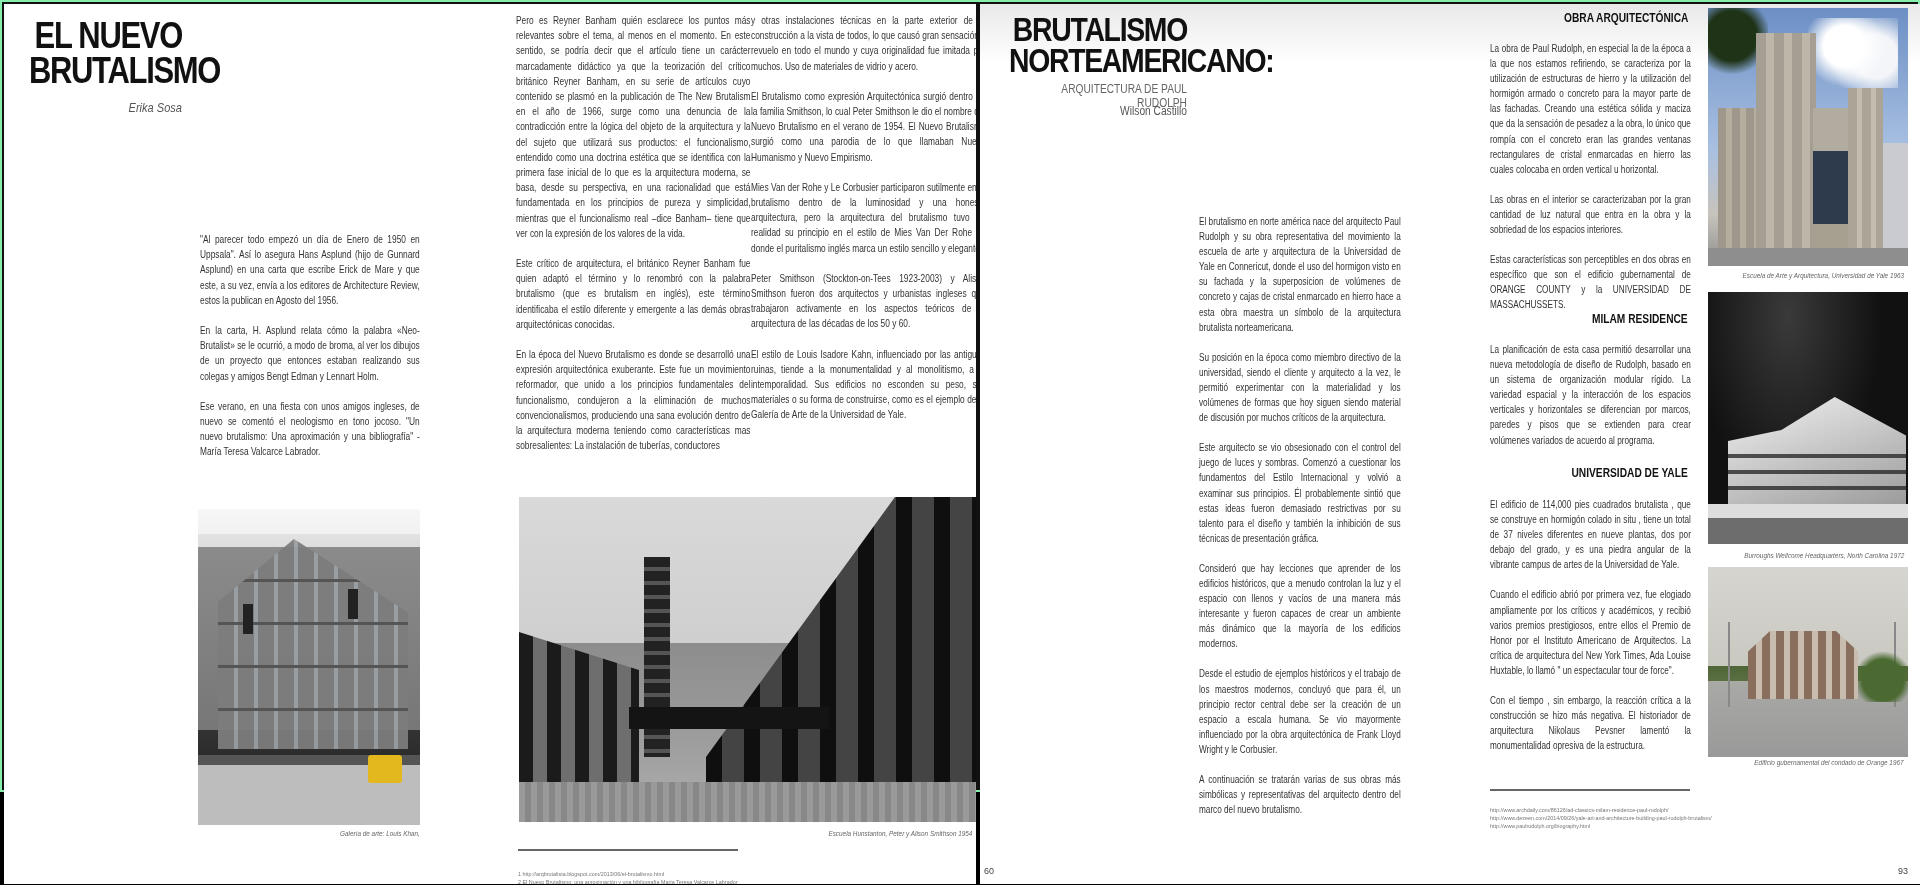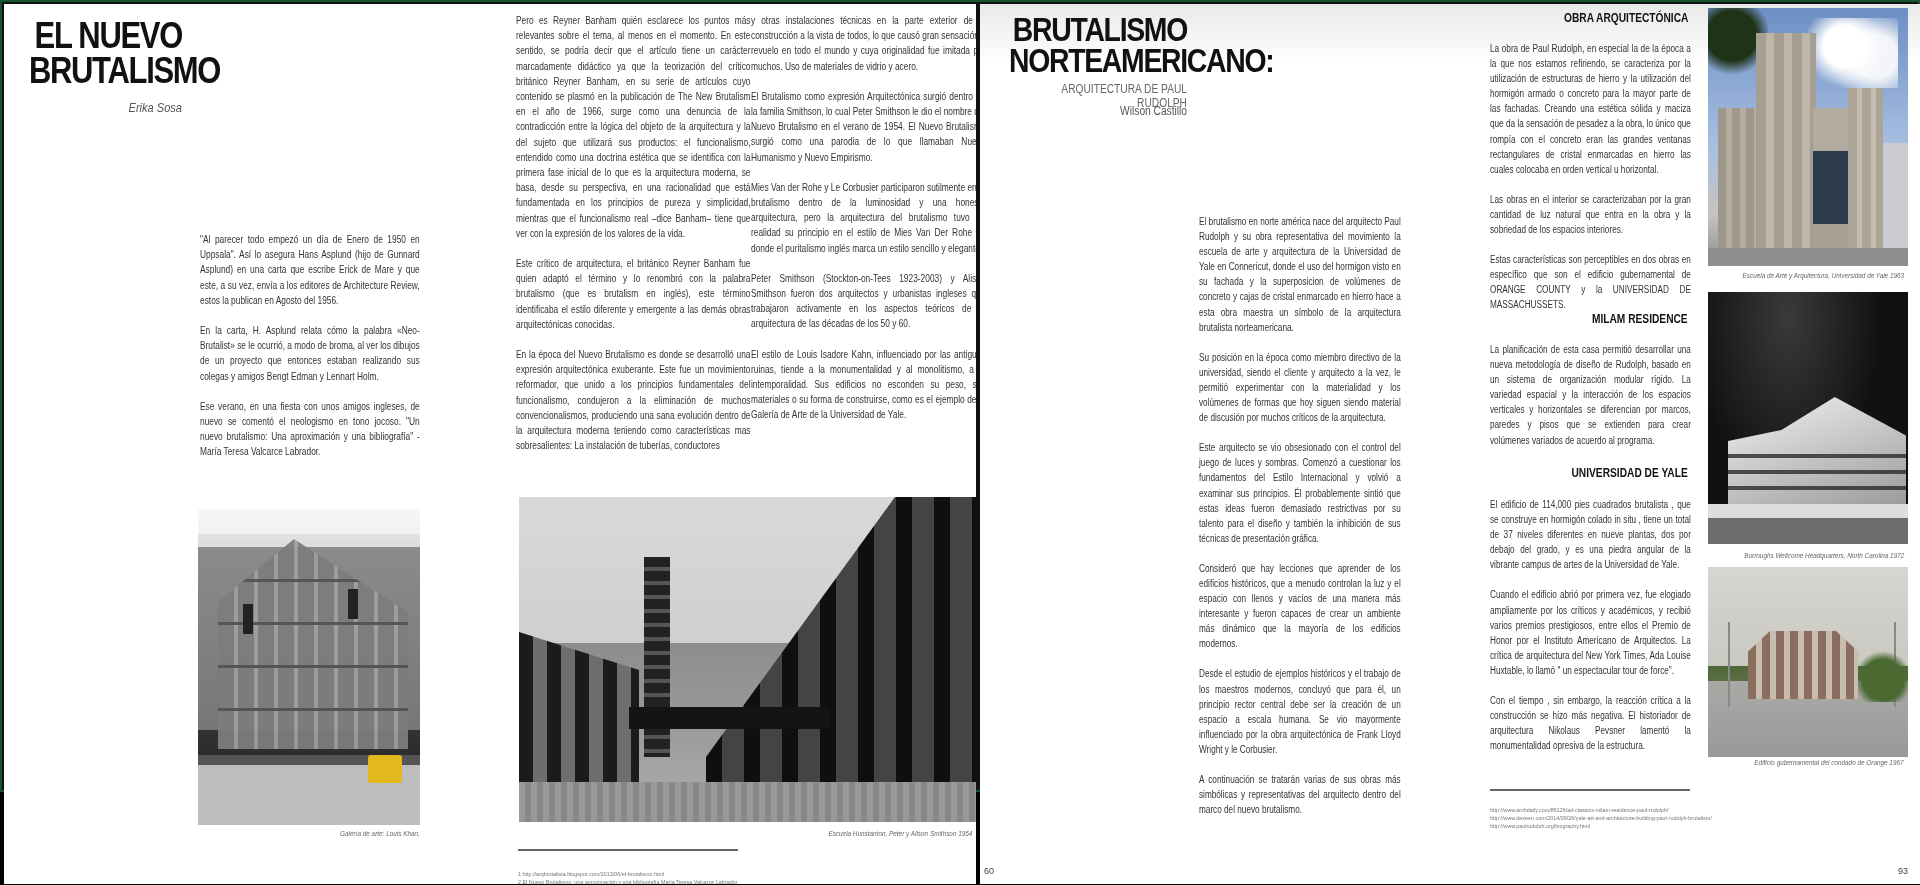--- a/index.html
+++ b/index.html
@@ -1,19 +1,19 @@
 <!DOCTYPE html>
 <html><head>
 <meta charset="utf-8">
 <style>
   * { box-sizing: border-box; margin: 0; padding: 0; }
   html, body { width: 1920px; height: 885px; overflow: hidden; background: #000; }
   body { font-family: "Liberation Sans", sans-serif; color: #2b2b2b; position: relative; }
 
-  .spread { position: absolute; top: 0; left: 0; width: 1920px; height: 792px; border: 2px solid #14532d; background: #111; }
+  .spread { position: absolute; top: 0; left: 0; width: 1920px; height: 792px; border: 2px solid #86efac; background: #111; }
   .page { position: absolute; top: 2px; height: 880px; background: #fff; overflow: hidden; }
   #page-left { left: 2px; width: 972px; }
   #page-right { left: 978px; width: 940px; background: linear-gradient(#e9e9e9 0px, #fff 60px, #fff 100%); }
 
   .abs { position: absolute; }
   .title { font-family: "Liberation Sans", sans-serif; font-weight: 700; color: #111; text-align: right; letter-spacing: -1.5px; transform: scaleX(0.86); transform-origin: right top; }
   .author { font-style: italic; color: #555; text-align: right; font-size: 13px; transform: scaleX(0.85); transform-origin: right top; }
 
   .col { position: absolute; font-size: 10.2px; line-height: 15.2px; text-align: justify; color: #333; transform: scaleX(0.82); transform-origin: left top; }
   .col p { margin-bottom: 15px; }

